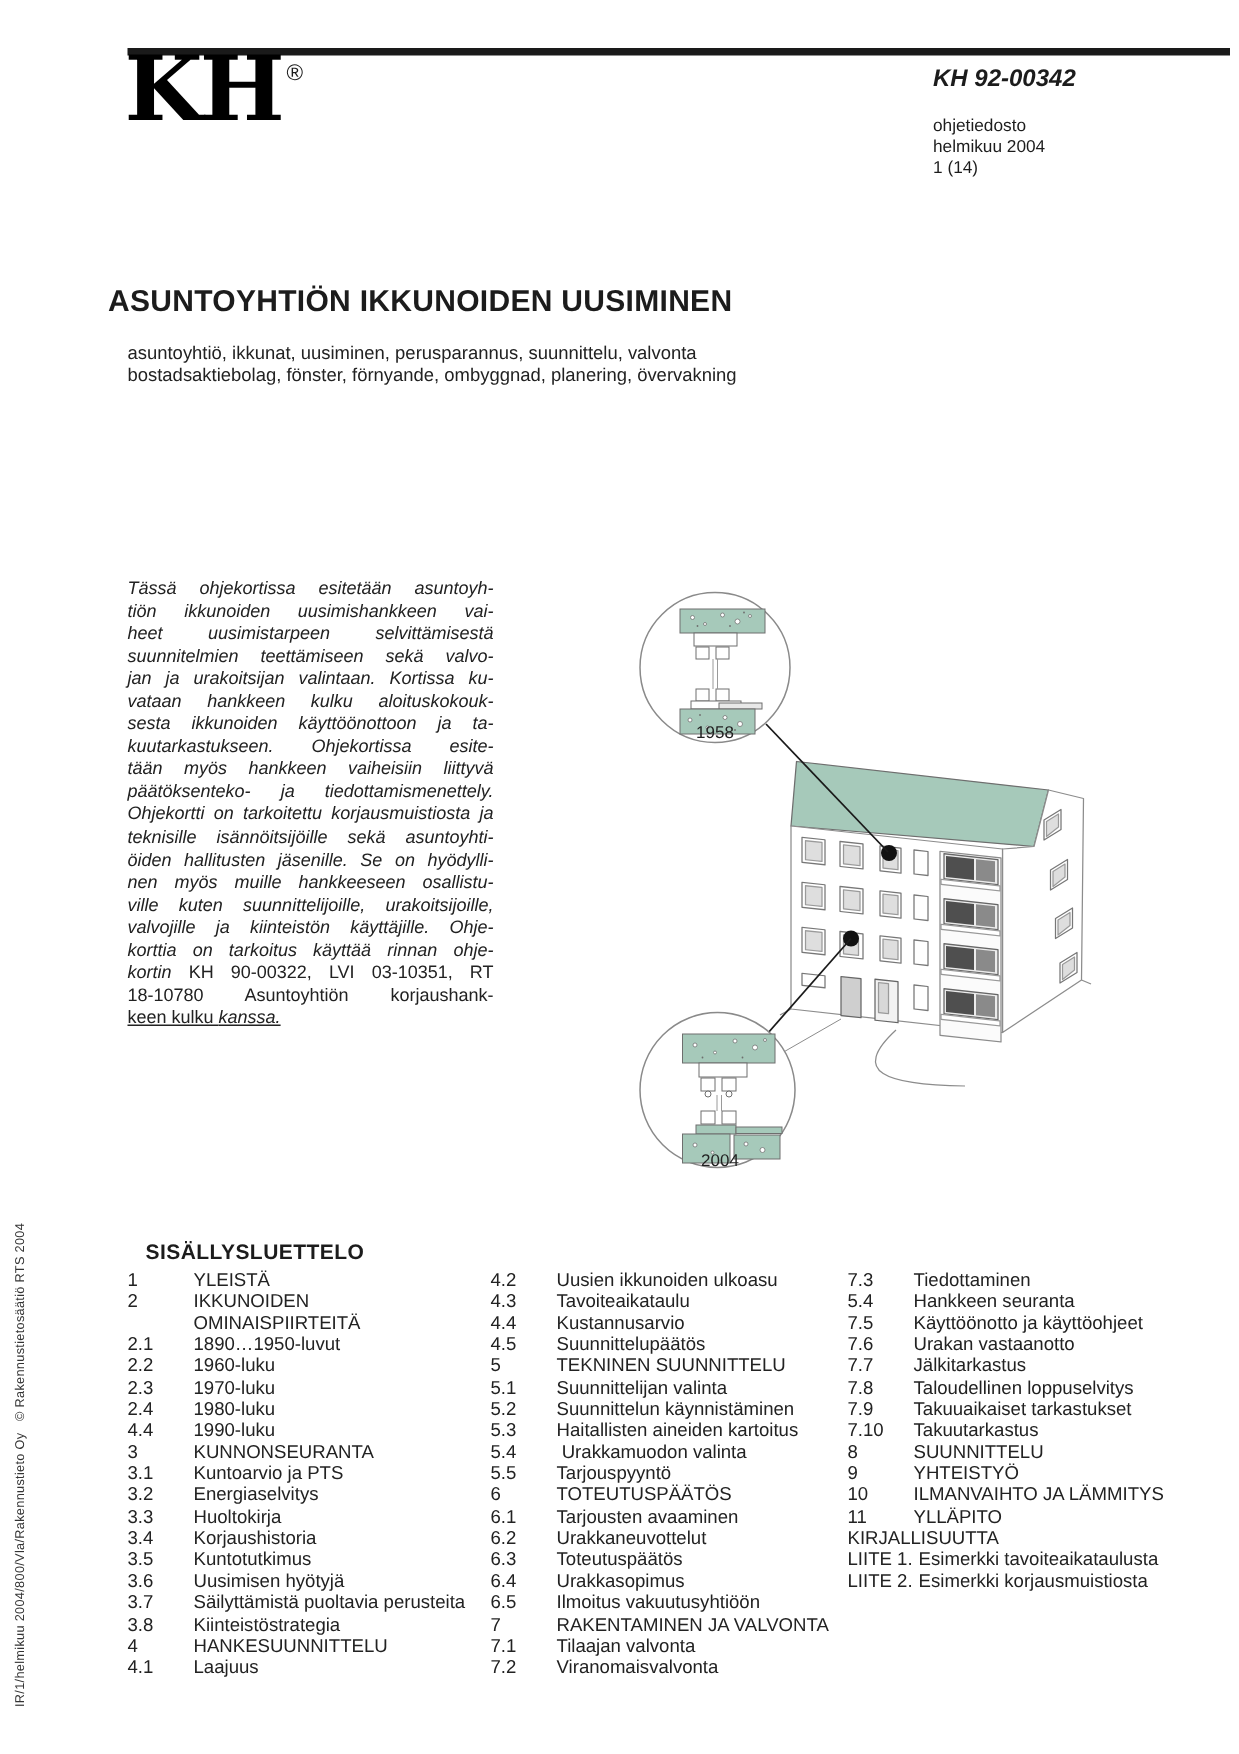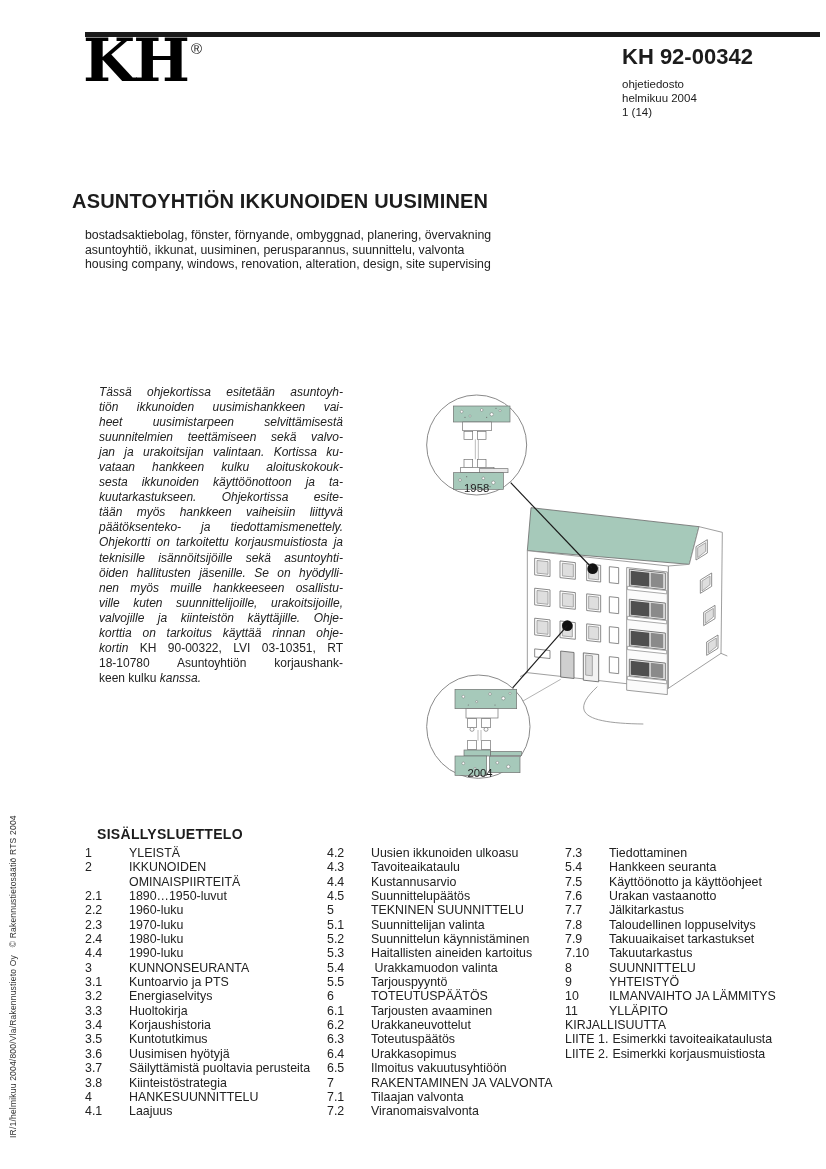--- a/index.html
+++ b/index.html
@@ -8,28 +8,28 @@
     font-family:"Liberation Sans",sans-serif;color:#1c1c1c;overflow:hidden;
   }
   .top-rule{position:absolute;left:85px;top:32px;width:735px;height:5px;background:#1a1a1a;}
   .logo{
     position:absolute;left:83px;top:30px;line-height:1;
     font-family:"DejaVu Serif",serif;font-weight:bold;font-size:60px;
     letter-spacing:-2px;color:#000000;
   }
   .reg{position:absolute;left:191px;top:40px;font-size:15px;font-weight:normal;
     font-family:"Liberation Sans",sans-serif;letter-spacing:0;}
-  .doc-number{position:absolute;left:622px;top:44px;font-size:22px;font-weight:bold;}
+  .doc-number{position:absolute;left:622px;top:44px;font-size:16px;font-weight:bold;font-style:italic;}
   .doc-meta{position:absolute;left:622px;top:77px;font-size:11.5px;line-height:14px;}
   .title{position:absolute;left:72px;top:190px;margin:0;font-size:20px;font-weight:bold;letter-spacing:.2px;}
   .keywords{position:absolute;left:85px;top:228px;font-size:12.3px;line-height:14.7px;color:#222;}
   .intro{position:absolute;left:85px;top:385px;width:244px;font-style:italic;
-    font-size:12px;line-height:15.05px;color:#222;margin-left:14px;}
+    font-size:12px;line-height:15.05px;color:#222;}
   .intro-line{text-align:justify;text-align-last:justify;}
-  .intro-line:last-child{text-align-last:left;}
+  .intro-line:last-child{text-align-last:left;text-decoration:underline;}
   .intro .roman{font-style:normal;}
   .figure{position:absolute;left:410px;top:380px;width:410px;height:410px;}
   .toc-heading{position:absolute;left:85px;top:814px;margin:12px;font-size:14px;font-weight:bold;letter-spacing:.3px;}
   .toc-col{position:absolute;top:846px;font-size:12.4px;line-height:14.35px;color:#222;}
   .col1{left:85px;width:238px;}
   .col2{left:327px;width:234px;}
   .col3{left:565px;width:255px;}
   .toc-row{display:flex;align-items:flex-start;}
   .toc-num{flex:0 0 auto;min-width:40px;padding-right:4px;white-space:pre;}
   .toc-label{white-space:pre-wrap;}
@@ -51,23 +51,22 @@
   <div class="doc-number">KH 92-00342</div>
   <div class="doc-meta">
     <div>ohjetiedosto</div>
     <div>helmikuu 2004</div>
     <div>1 (14)</div>
   </div>
 
   <h1 class="title">ASUNTOYHTIÖN IKKUNOIDEN UUSIMINEN</h1>
 
   <div class="keywords">
+    <div>asuntoyhtiö, ikkunat, uusiminen, perusparannus, suunnittelu, valvonta</div>
     <div>bostadsaktiebolag, fönster, förnyande, ombyggnad, planering, övervakning</div>
-    <div>asuntoyhtiö, ikkunat, uusiminen, perusparannus, suunnittelu, valvonta</div>
-    <div>housing company, windows, renovation, alteration, design, site supervising</div>
   </div>
 
   <div class="intro">
       <div class="intro-line"><span>Tässä ohjekortissa esitetään asuntoyh-</span></div>
       <div class="intro-line"><span>tiön ikkunoiden uusimishankkeen vai-</span></div>
       <div class="intro-line"><span>heet uusimistarpeen selvittämisestä</span></div>
       <div class="intro-line"><span>suunnitelmien teettämiseen sekä valvo-</span></div>
       <div class="intro-line"><span>jan ja urakoitsijan valintaan. Kortissa ku-</span></div>
       <div class="intro-line"><span>vataan hankkeen kulku aloituskokouk-</span></div>
       <div class="intro-line"><span>sesta ikkunoiden käyttöönottoon ja ta-</span></div>

